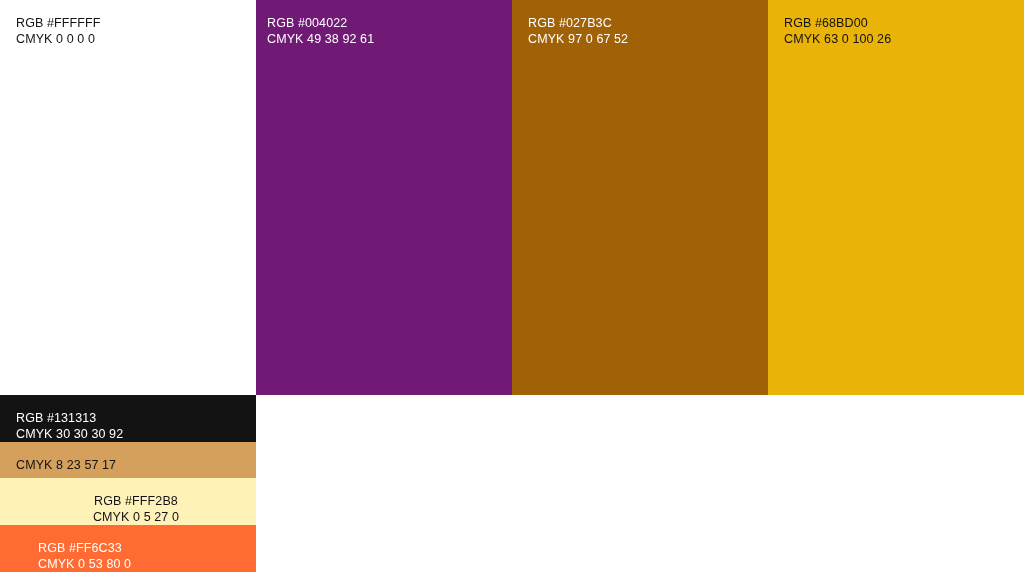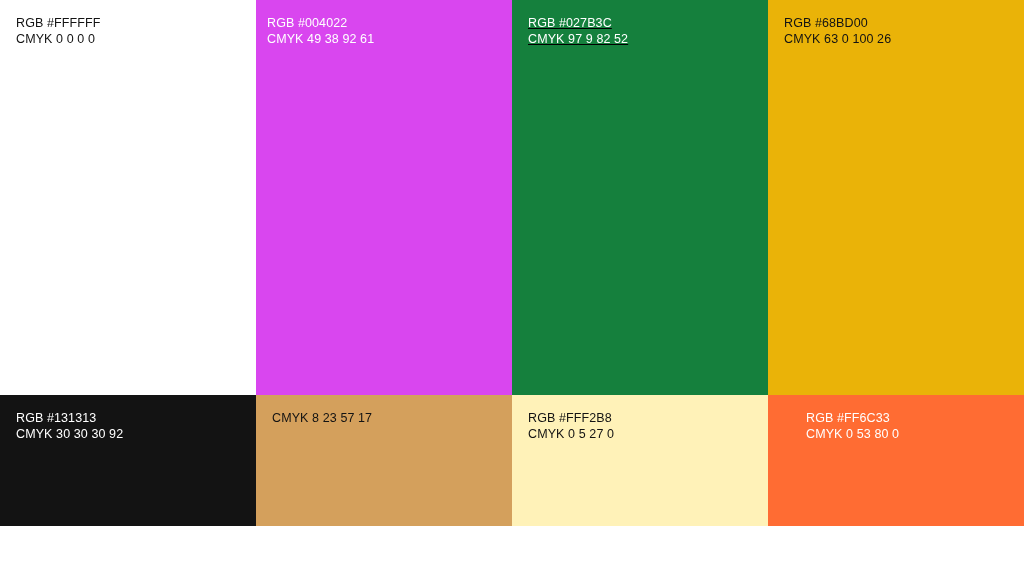--- a/index.html
+++ b/index.html
@@ -17,21 +17,21 @@
     height: 572px;
     overflow: hidden;
     background: #ffffff;
   }
   .row {
     display: flex;
     width: 100%;
     border-radius: 18px;
   }
   .row-top    { height: 395px; }
-  .row-bottom { height: 131px; }
+  .row-bottom { height: 177px; flex-direction: column; }
 
   .swatch {
     flex: 1 1 25%;
     width: 25%;
     box-sizing: border-box;
     padding: 16px 0 0 16px;
     position: relative;
   }
   .swatch-label {
     font-size: 12.5px;
@@ -52,31 +52,31 @@
 
   <div class="row row-top">
 
     <div class="swatch" style="background-color: rgb(255, 255, 255);">
       <div class="swatch-label text-dark">
         <span class="line">RGB #FFFFFF</span>
         <span class="line">CMYK 0 0 0 0</span>
       </div>
     </div>
 
-    <div class="swatch" style="background-color: #d946ef; padding-left: 11px;">
+    <div class="swatch" style="background-color: #701a75; padding-left: 11px;">
       <div class="swatch-label text-light">
         <span class="line">RGB #004022</span>
         <span class="line">CMYK 49 38 92 61</span>
       </div>
     </div>
 
-    <div class="swatch" style="background-color: #15803d; text-decoration: underline;">
+    <div class="swatch" style="background-color: #a16207;">
       <div class="swatch-label text-light">
         <span class="line">RGB #027B3C</span>
-        <span class="line">CMYK 97 9 82 52</span>
+        <span class="line">CMYK 97 0 67 52</span>
       </div>
     </div>
 
     <div class="swatch" style="background-color: #eab308;">
       <div class="swatch-label text-dark">
         <span class="line">RGB #68BD00</span>
         <span class="line">CMYK 63 0 100 26</span>
       </div>
     </div>
 
@@ -90,21 +90,21 @@
         <span class="line">CMYK 30 30 30 92</span>
       </div>
     </div>
 
     <div class="swatch" style="background-color: rgb(212, 160, 92);">
       <div class="swatch-label text-dark">
         <span class="line">CMYK 8 23 57 17</span>
       </div>
     </div>
 
-    <div class="swatch" style="background-color: rgb(255, 242, 184);">
+    <div class="swatch" style="background-color: rgb(255, 242, 184); text-align: center;">
       <div class="swatch-label text-dark">
         <span class="line">RGB #FFF2B8</span>
         <span class="line">CMYK 0 5 27 0</span>
       </div>
     </div>
 
     <div class="swatch" style="background-color: rgb(255, 108, 51); padding-left: 38px;">
       <div class="swatch-label text-light">
         <span class="line">RGB #FF6C33</span>
         <span class="line">CMYK 0 53 80 0</span>

